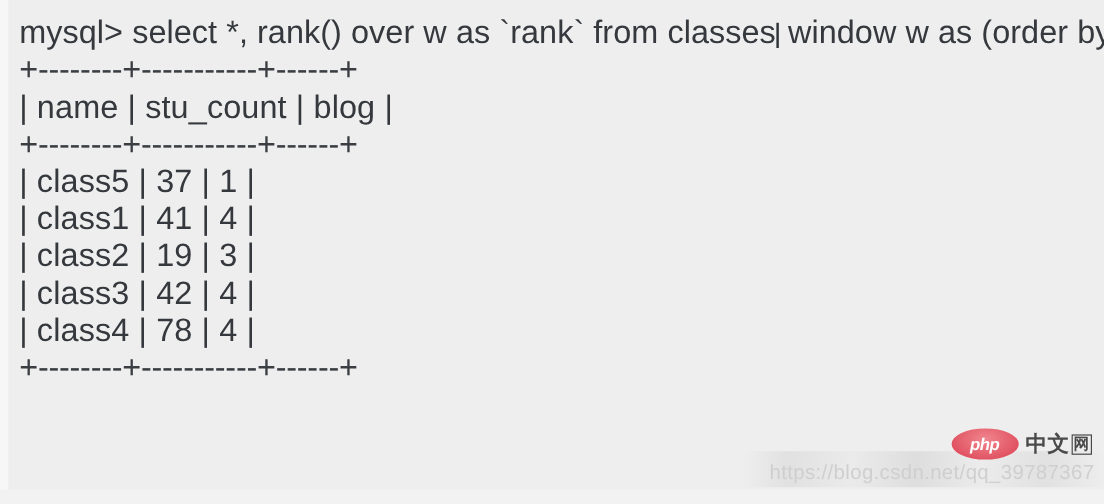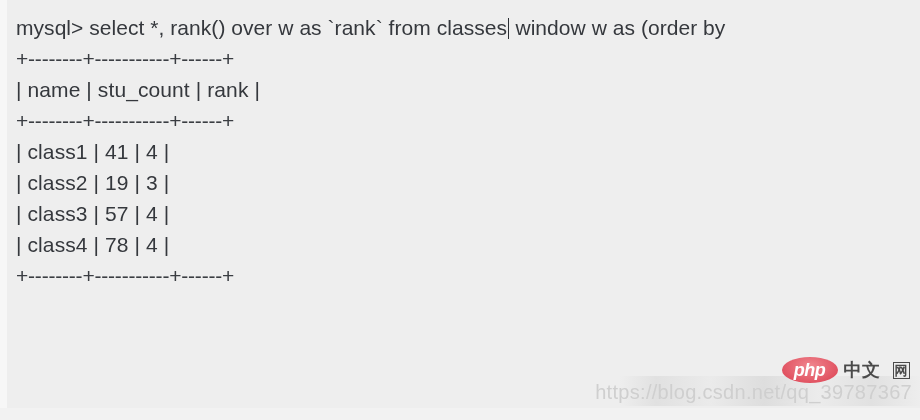--- a/index.html
+++ b/index.html
@@ -39,21 +39,21 @@
     background: #f2f2f2;
   }
   .console-body {
     position: relative;
     z-index: 3;
     padding-left: 16px;
     padding-top: 6px;
   }
   .line {
     color: #35383d;
-    font-size: 21px;
+    font-size: 27px;
     line-height: 31px;
     white-space: pre;
     letter-spacing: 0.1px;
   }
   .line.query {
     letter-spacing: 0.05px;
   }
   .line.sep {
     color: #3a3d42;
     letter-spacing: -0.2px;
@@ -68,21 +68,21 @@
     height: 21px;
     background: #2b2e33;
     vertical-align: -4px;
     margin: 0 0.5px;
   }
   
   .wm-url {
     position: absolute;
     right: 8px;
     bottom: 16px;
-    font-size: 20px;
+    font-size: 17px;
     color: #cfcfcf;
     letter-spacing: 0.3px;
     font-family: "Liberation Sans", sans-serif;
     white-space: nowrap;
     z-index: 4;
     user-select: none;
   }
   .wm-brand {
     position: absolute;
     right: 10px;
@@ -100,33 +100,33 @@
     background: #e8636f;
     background: radial-gradient(ellipse at 50% 35%, #f0868f 0%, #e0505f 75%, #d6424f 100%);
     display: flex;
     align-items: center;
     justify-content: center;
   }
   .php-badge span {
     color: #ffffff;
     font-style: italic;
     font-weight: bold;
-    font-size: 18px;
+    font-size: 14px;
     letter-spacing: -0.5px;
     font-family: "Liberation Sans", sans-serif;
   }
   .brand-cn {
     font-size: 18px;
     color: #4a4a4a;
     font-weight: bold;
-    font-family: Liberation Serif, serif;
+    font-family: Liberation Mono, monospace;
     letter-spacing: 0.5px;
     display: flex;
     align-items: center;
-    gap: 12px;
+    gap: 1px;
   }
   .brand-cn .boxed {
     border: 1.5px solid #4a4a4a;
     font-size: 13px;
     line-height: 1;
     padding: 1px 1px;
   }
   
   .smudge {
     position: absolute;
@@ -153,27 +153,28 @@
   <div class="edge-strip"></div>
   <div class="edge-strip-bottom"></div>
 
   <div class="console-body">
 
     <div class="line query query-wrap"><span>mysql&gt; select *, rank() over w as `rank` from classes</span><span class="caret"></span><span> window w as (order by</span></div>
 
 
     <div class="line sep">+--------+-----------+------+</div>
 
-    <div class="line">| name | stu_count | rank |</div>
+    <div class="line">| name | stu_count | blog |</div>
 
     <div class="line sep">+--------+-----------+------+</div>
 
+    <div class="line">| class5 | 37 | 1 |</div>
     <div class="line">| class1 | 41 | 4 |</div>
     <div class="line">| class2 | 19 | 3 |</div>
-    <div class="line">| class3 | 57 | 4 |</div>
+    <div class="line">| class3 | 42 | 4 |</div>
     <div class="line">| class4 | 78 | 4 |</div>
 
     <div class="line sep">+--------+-----------+------+</div>
 
 
   </div>
 
   <div class="smudge"></div>
 
   <div class="wm-url">https://blog.csdn.net/qq_39787367</div>

